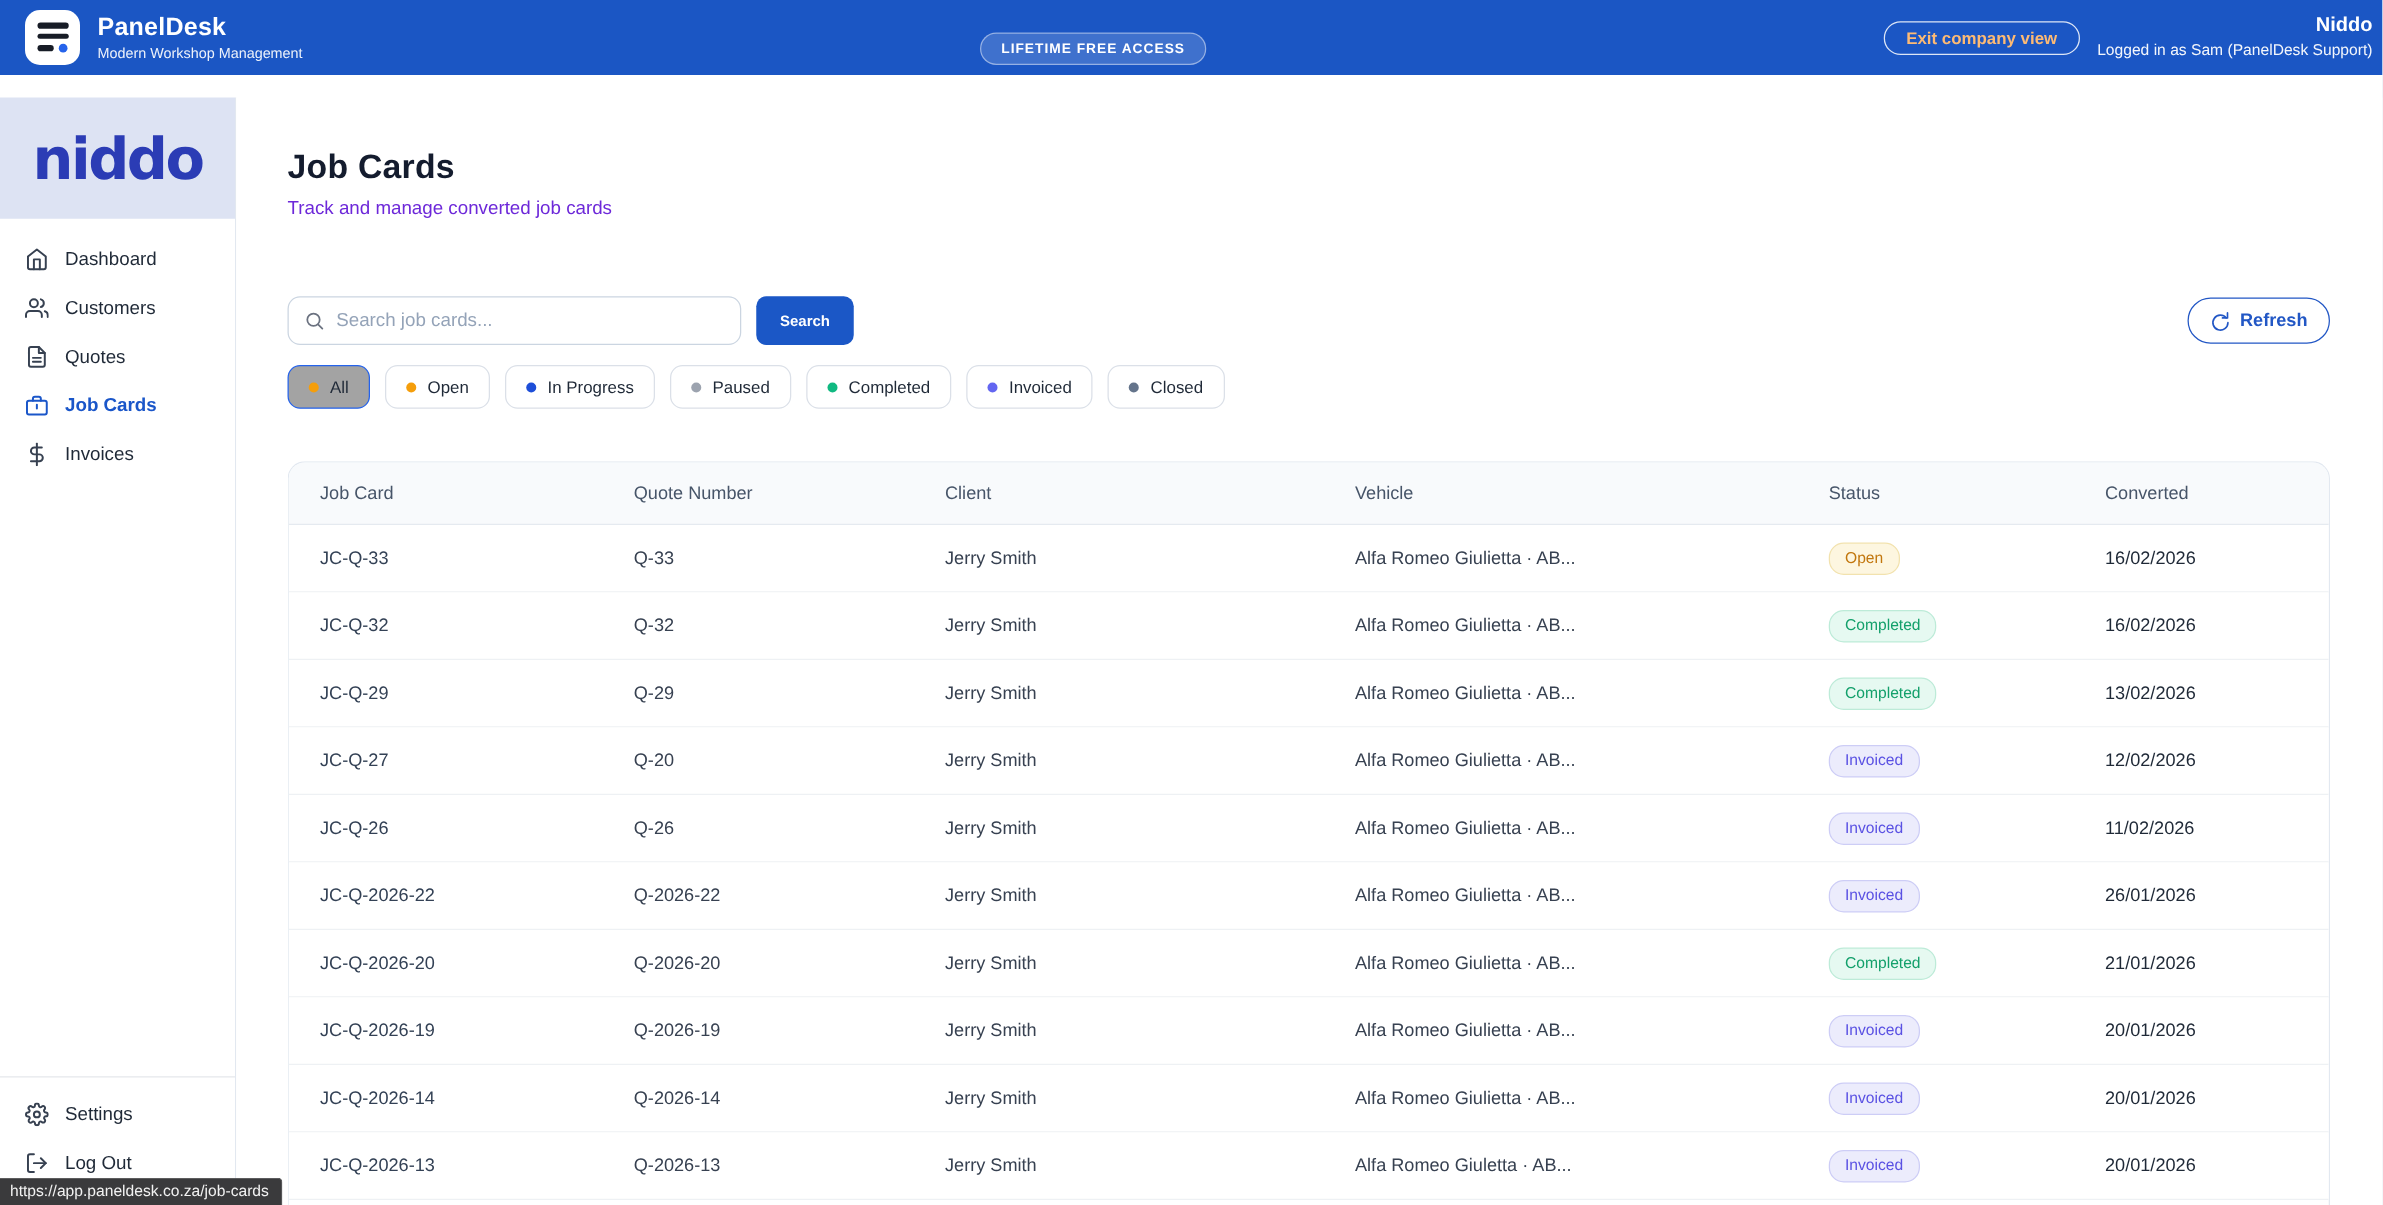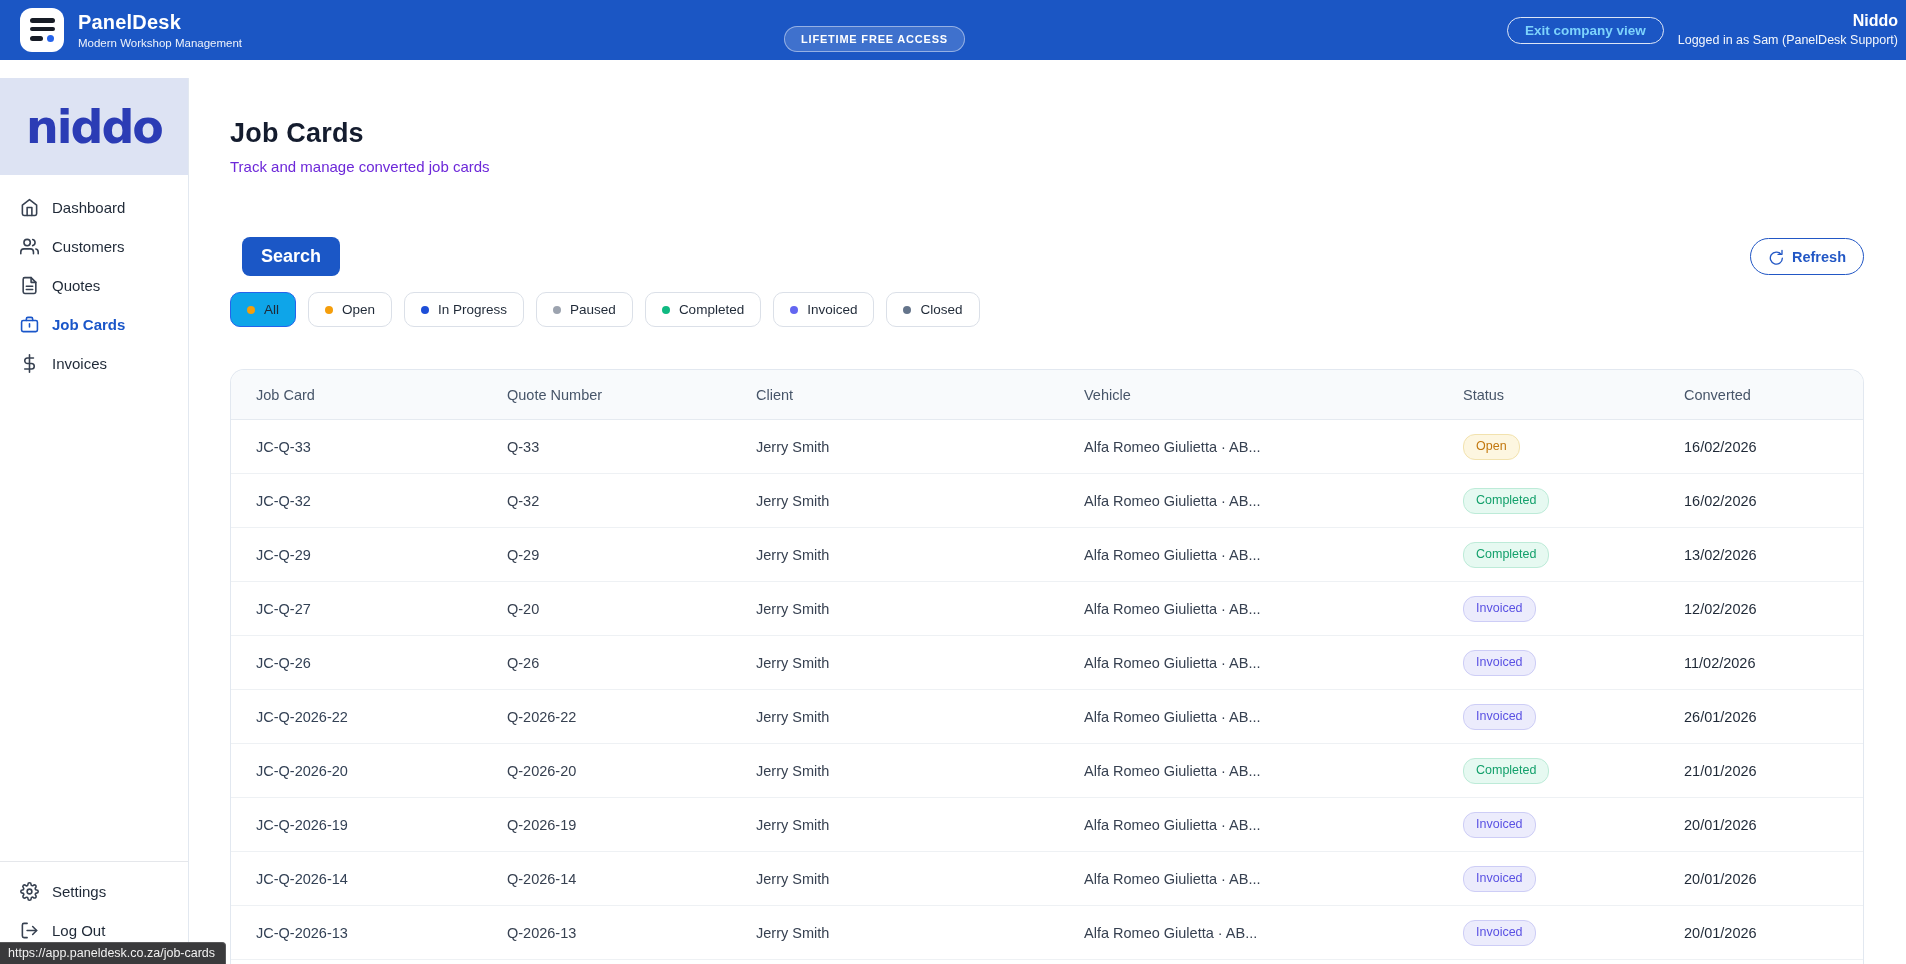--- a/index.html
+++ b/index.html
@@ -39,21 +39,21 @@
     background: rgba(255,255,255,0.16);
     border: 1px solid rgba(255,255,255,0.45);
     font-size: 11px; font-weight: bold; letter-spacing: 0.8px;
     display: flex; align-items: center; color: #fff;
   }
 
   .topbar-right { margin-left: auto; display: flex; align-items: center; gap: 14px; }
   .exit-btn {
     height: 27px; padding: 0 17px; border-radius: 14px;
     background: transparent; border: 1px solid rgba(255,255,255,0.85);
-    color: #7dd3fc; font-size: 13.5px; font-weight: bold;
+    color: #fdba74; font-size: 13.5px; font-weight: bold;
     font-family: "Liberation Sans", sans-serif; cursor: pointer;
     display: flex; align-items: center;
   }
   .user-block { text-align: right; line-height: 1.25; padding-right: 2px; }
   .user-company { font-size: 16px; font-weight: bold; }
   .user-logged { font-size: 12.5px; opacity: 0.95; margin-top: 2px; }
 
   
   .sidebar {
     position: absolute; top: 78px; left: 0; bottom: 0; width: 189px;
@@ -101,39 +101,39 @@
     display: flex; align-items: center; padding: 0 12px; gap: 9px; background: #fff;
   }
   .search-wrap svg { width: 17px; height: 17px; stroke: #6b7280; flex: 0 0 auto; }
   .search-input {
     border: none; outline: none; flex: 1; font-size: 15px;
     font-family: "Liberation Sans", sans-serif; color: #1f2937; background: transparent;
   }
   .search-input::placeholder { color: #94a3b8; }
   .search-btn {
     margin-left: 12px; height: 39px; padding: 0 19px; border: none; border-radius: 8px;
-    background: #1b57c6; color: #fff; font-size: 18px; font-weight: bold;
+    background: #1b57c6; color: #fff; font-size: 12px; font-weight: bold;
     font-family: "Liberation Sans", sans-serif; cursor: pointer;
   }
   .refresh-btn {
     margin-left: auto; height: 37px; padding: 0 17px; border-radius: 19px;
     background: #fff; border: 1.5px solid #2257c5; color: #2257c5;
     font-size: 14.5px; font-weight: bold; font-family: "Liberation Sans", sans-serif;
     display: flex; align-items: center; gap: 8px; cursor: pointer;
   }
   .refresh-btn svg { width: 16px; height: 16px; stroke: #2257c5; }
 
   .chips { display: flex; gap: 12px; margin-top: 16px; }
   .chip {
     height: 35px; padding: 0 16px; border-radius: 10px;
     background: #fff; border: 1px solid #dbe0e8; cursor: pointer;
     display: flex; align-items: center; gap: 9px;
     font-size: 13.5px; color: #1f2937; font-family: "Liberation Sans", sans-serif;
   }
-  .chip.active { border: 1.5px solid #2563eb; background: #0ea5e9; }
+  .chip.active { border: 1.5px solid #2563eb; background: #a3a3a3; }
   .chip .dot { width: 8px; height: 8px; border-radius: 50%; flex: 0 0 auto; }
 
   
   .table-card {
     margin-top: 42px; border: 1px solid #e2e8f0; border-bottom: none;
     border-radius: 14px 14px 0 0; overflow: hidden; height: 688px;
   }
   .thead, .trow {
     display: grid;
     grid-template-columns: 251px 249px 328px 379px 221px auto;
@@ -265,20 +265,27 @@
 <main class="main">
 
   <div class="page-header">
     <div>
       <h1 class="page-title">Job Cards</h1>
       <div class="page-subtitle">Track and manage converted job cards</div>
     </div>
   </div>
 
   <div class="toolbar">
+    <div class="search-wrap">
+      <svg viewBox="0 0 24 24" fill="none" stroke-width="2" stroke-linecap="round">
+          <circle cx="11" cy="11" r="7"></circle>
+          <path d="M21 21l-4.3-4.3"></path>
+        </svg>
+      <input class="search-input" type="text" placeholder="Search job cards..." style="">
+    </div>
     <button class="search-btn">Search</button>
     <button class="refresh-btn">
       <svg viewBox="0 0 24 24" fill="none" stroke-width="2" stroke-linecap="round" stroke-linejoin="round">
           <path d="M21 2v6h-6"></path>
           <path d="M21 8a9 9 0 1 0 2 5.7" transform="translate(-1.5 0)"></path>
         </svg>
       <span>Refresh</span>
     </button>
   </div>
 

